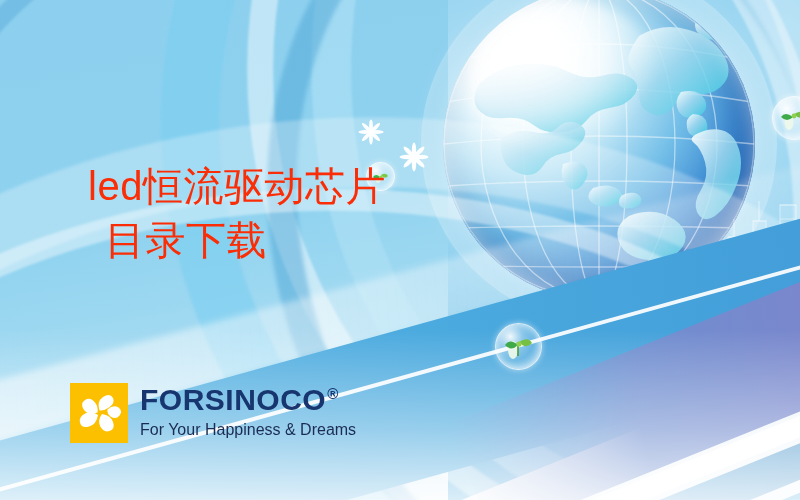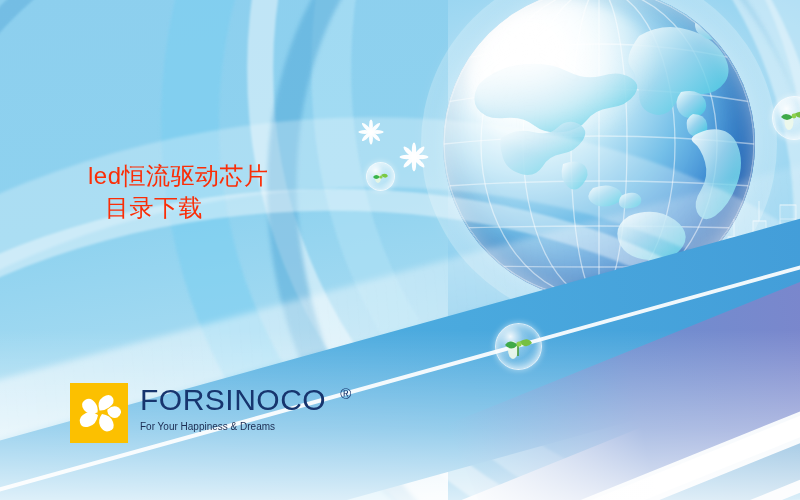--- a/index.html
+++ b/index.html
@@ -181,21 +181,21 @@
   .bubble svg{position:absolute;left:0;top:0;width:100%;height:100%;}
   .bubble-small{left:366px;top:162px;width:27px;height:27px;}
   .bubble-mid{left:495px;top:323px;width:45px;height:45px;}
   .bubble-edge{left:772px;top:96px;width:42px;height:42px;}
 
   
   .headline{
     position:absolute;left:0;top:160px;width:420px;
     color:#fb2d06;
     font-family:"Liberation Sans","DejaVu Sans",sans-serif;
-    font-size:24px;line-height:1.34;
+    font-size:40px;line-height:1.34;
     letter-spacing:.5px;
     white-space:nowrap;
   }
   .headline-line{display:block;}
   .headline-line.l1{padding-left:88px;}
   .headline-line.l2{padding-left:98px;margin-left:7px;}
 
   
   .logo{
     position:absolute;left:70px;top:383px;
@@ -205,32 +205,32 @@
     width:58px;height:60px;
     background:#fcc000;
     flex:0 0 auto;
     display:flex;align-items:center;justify-content:center;
   }
   .logo-mark svg{display:block;}
   .logo-text{margin-left:12px;padding-top:2px;}
   .logo-word{
     color:#17356e;
     font-family:"Liberation Sans","DejaVu Sans",sans-serif;
-    font-weight:normal;
+    font-weight:bold;
     font-size:30px;
     line-height:1;
     letter-spacing:.5px;
     white-space:nowrap;
-    display:flex;align-items:flex-start;gap:13px;
+    display:flex;align-items:flex-start;
   }
   .logo-reg{font-size:15px;line-height:1;margin-left:1px;margin-top:1px;}
   .logo-tag{
     color:#1b2c52;
     font-family:"Liberation Sans","DejaVu Sans",sans-serif;
-    font-size:10px;
+    font-size:16px;
     line-height:1;
     margin-top:7px;
     white-space:nowrap;
   }
 </style>
 </head>
 <body>
 
 <div id="poster">
 

